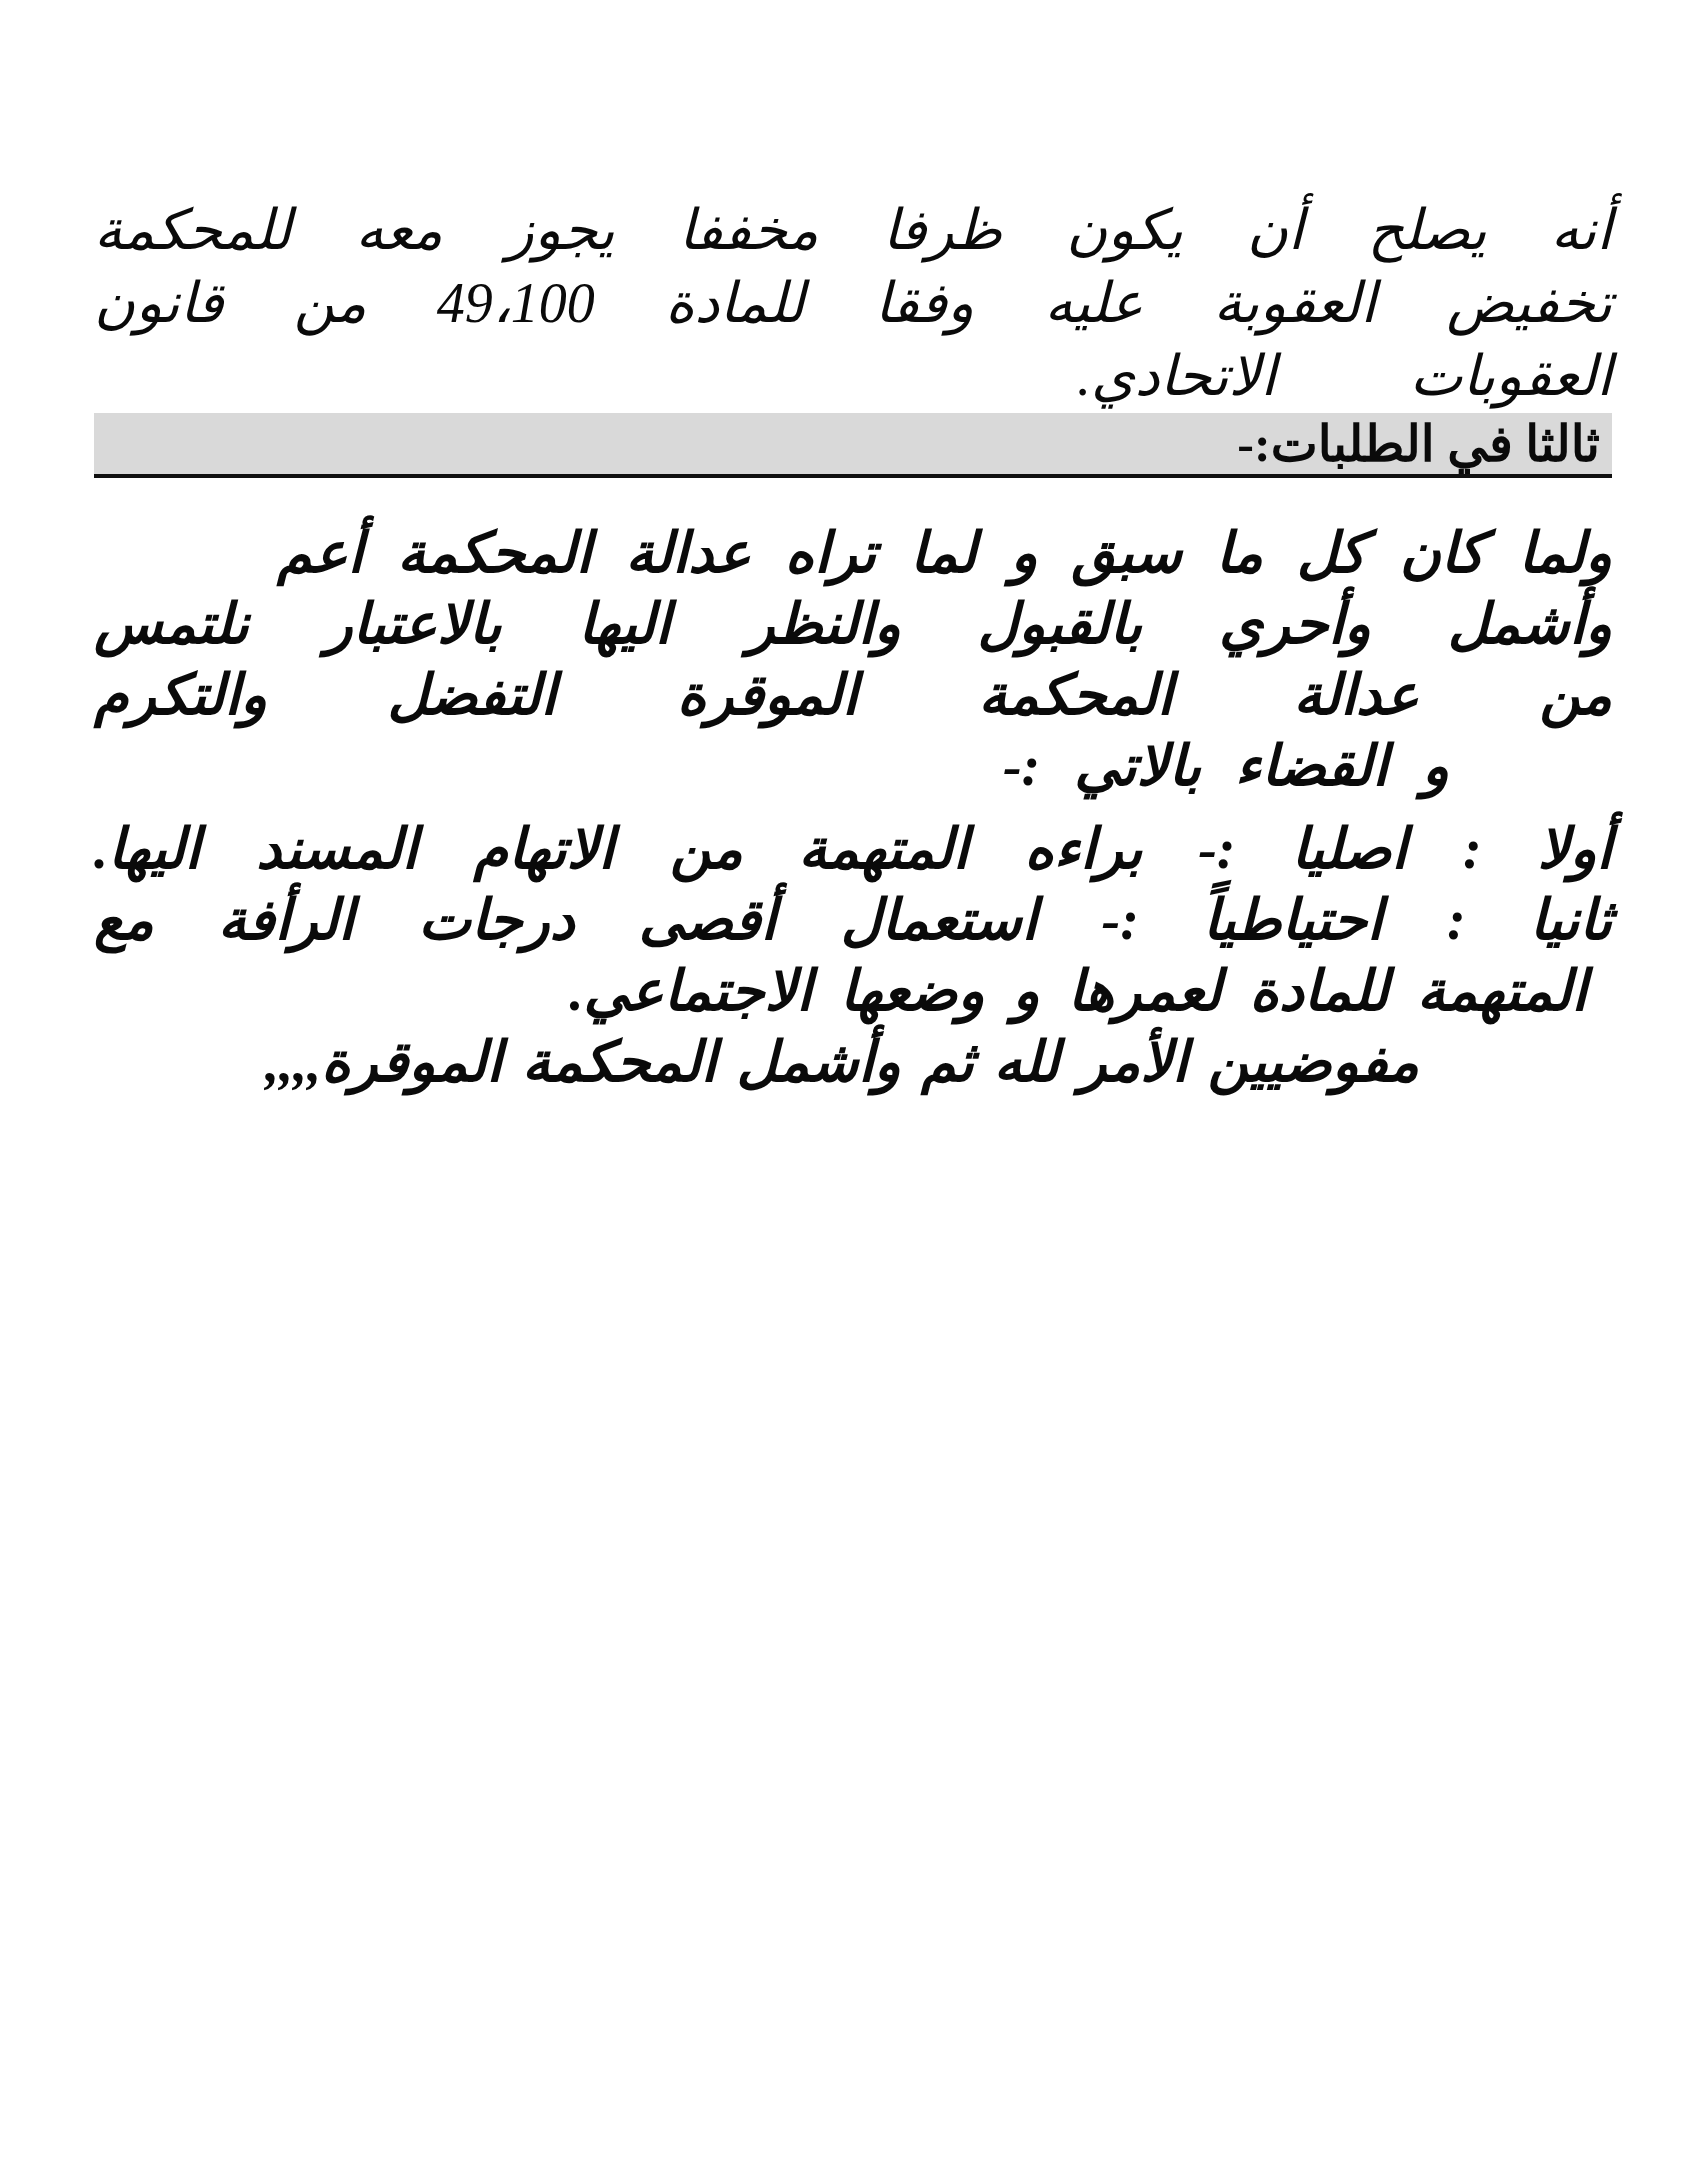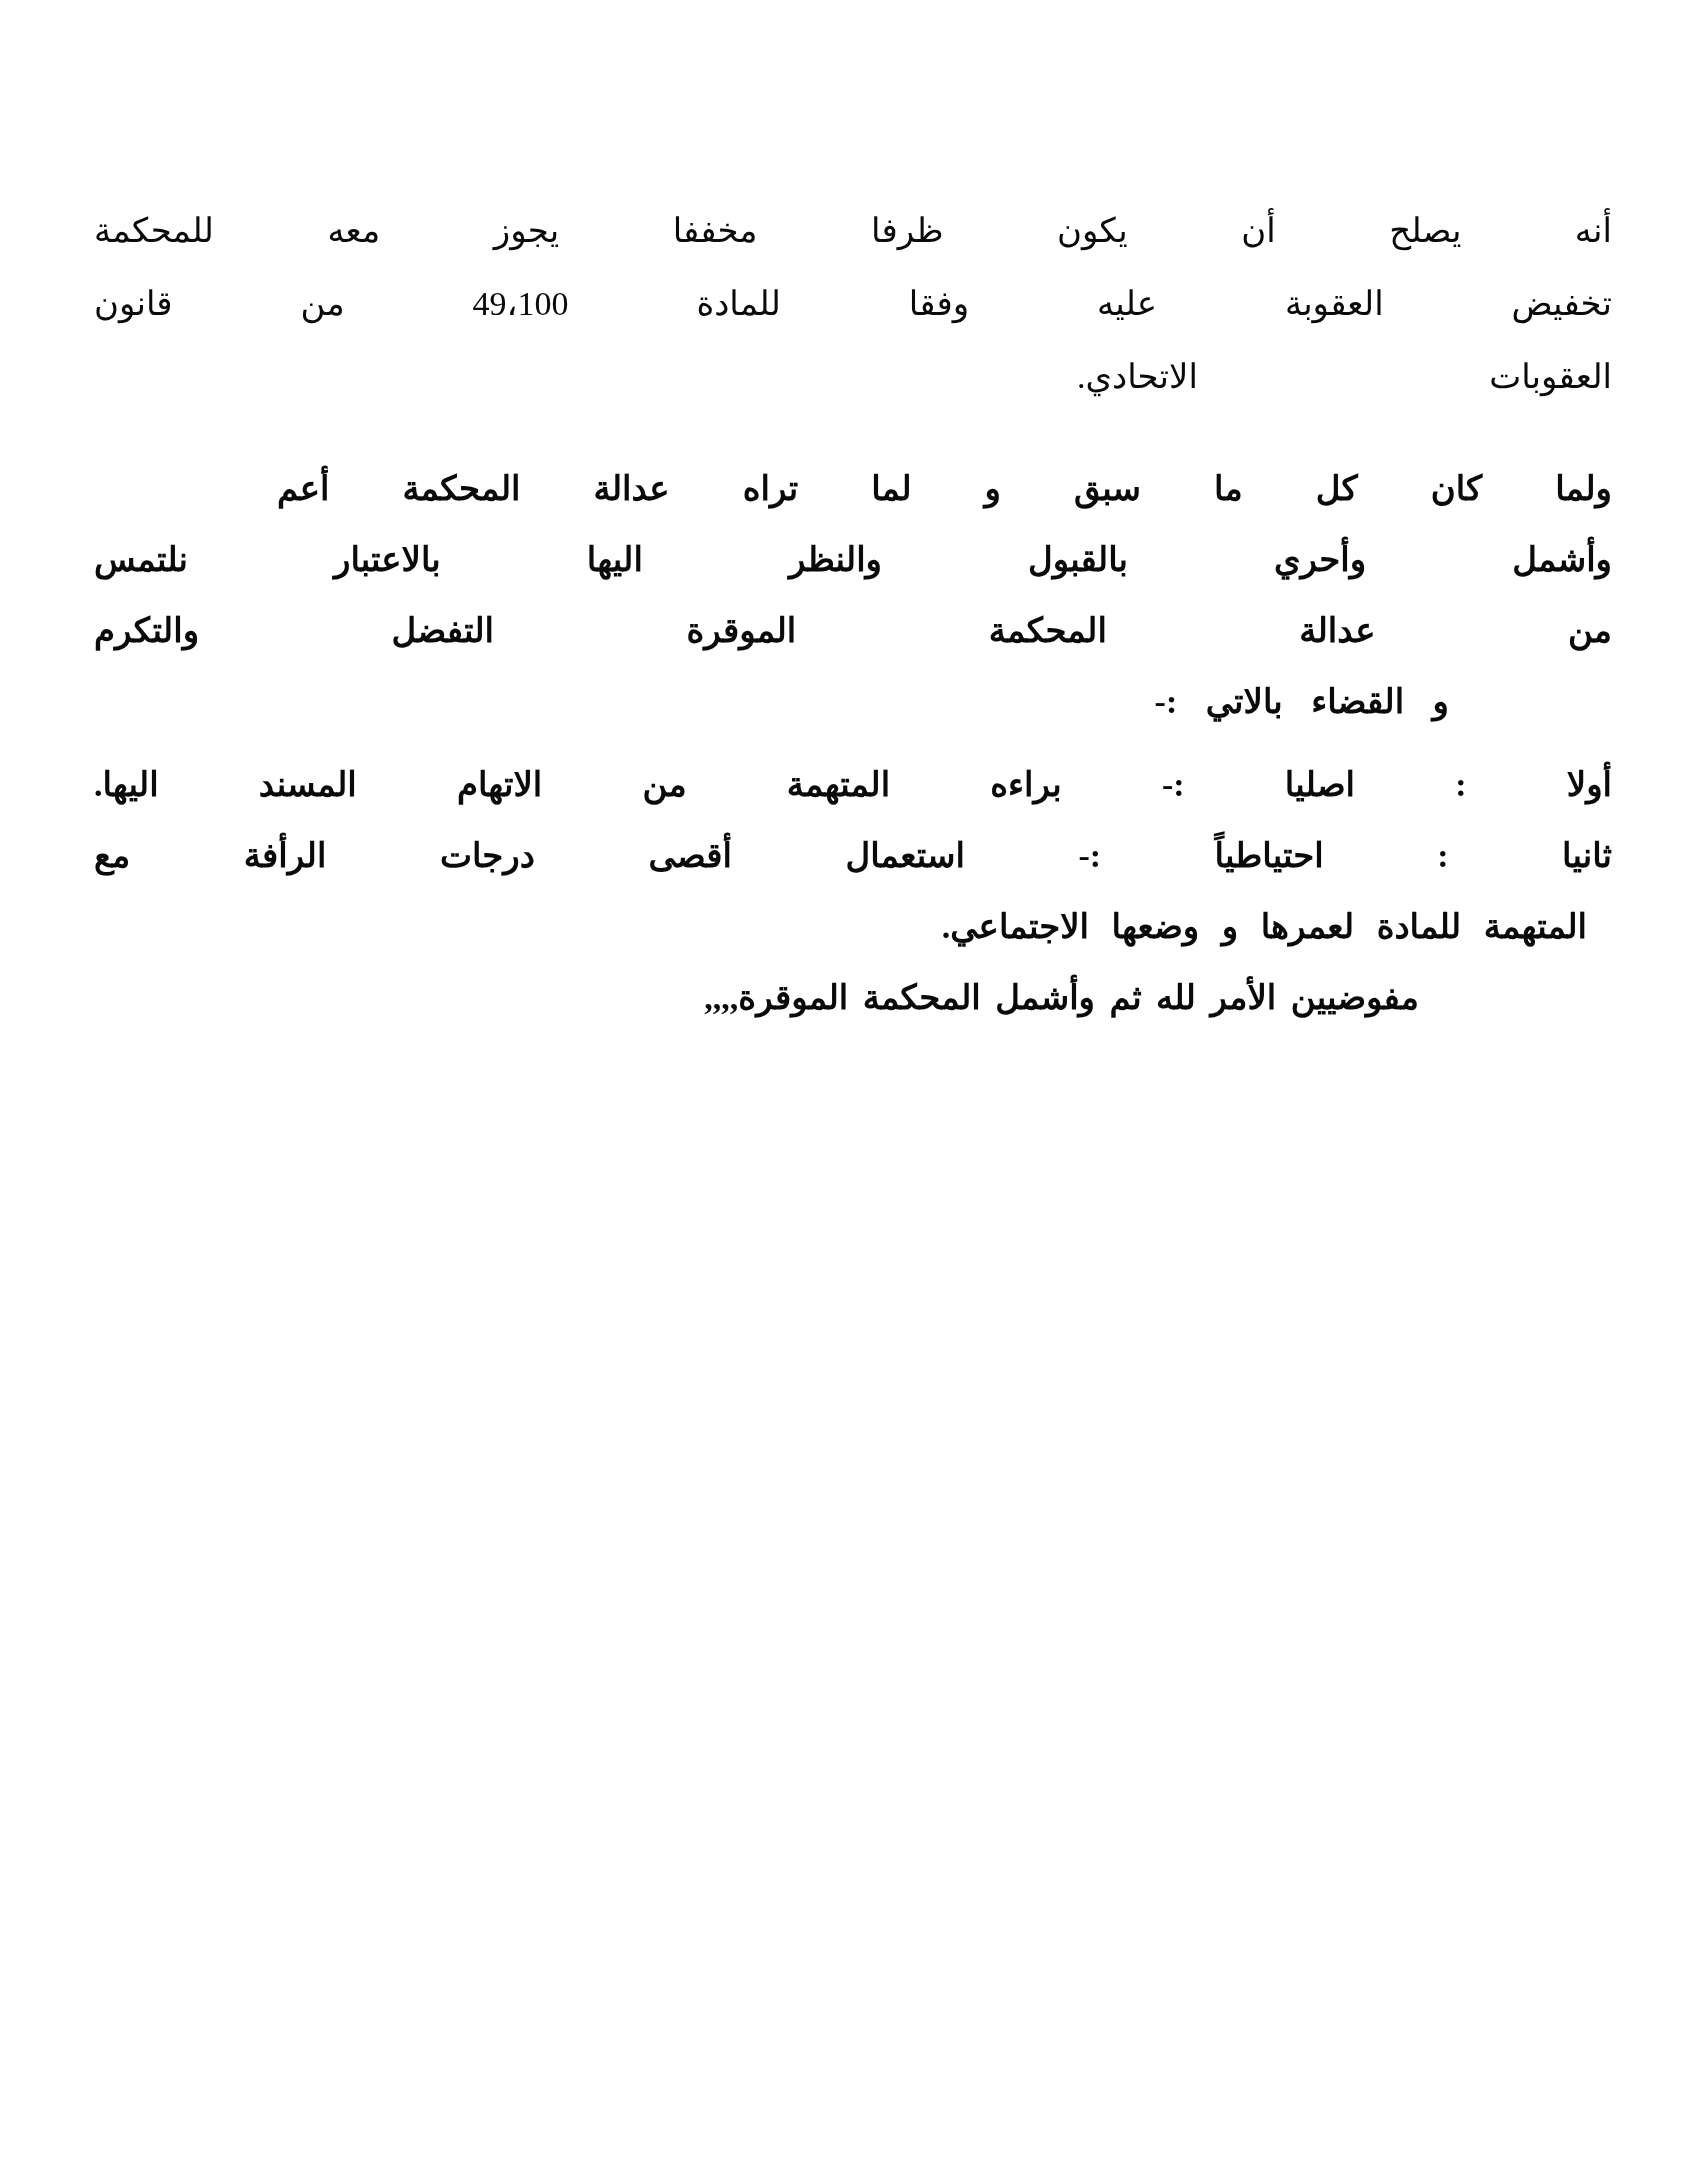--- a/index.html
+++ b/index.html
@@ -18,22 +18,23 @@
     position: relative;
     box-sizing: border-box;
     width: 1683px;
     height: 2178px;
     direction: rtl;
     padding: 194px 71px 0 94px;
     background: #ffffff;
   }
   .para { margin: 0; }
   .line {
-    font-size: 34px;
+    font-size: 56px;
     line-height: 73px;
+    font-style: italic;
   }
   .bold .line { font-weight: 700; line-height: 71px; }
   
   .just {
     text-align: justify;
     text-align-last: justify;
   }
   
   .p1-last { text-align: right; }
   .p1-last .stretch {
@@ -93,20 +94,23 @@
 <div class="page">
 
   <section class="para p1">
     <div class="line just">أنه يصلح أن يكون ظرفا مخففا يجوز معه للمحكمة</div>
     <div class="line just">تخفيض العقوبة عليه وفقا للمادة 49،100 من قانون</div>
     <div class="line p1-last">
       <span class="stretch">العقوبات الاتحادي.</span>
     </div>
   </section>
 
+  <div class="heading-bar">
+    <span class="heading-text">ثالثا في الطلبات:-</span>
+  </div>
 
   <section class="para p2 bold">
     <div class="line just p2-l1">ولما كان كل ما سبق و لما تراه عدالة المحكمة أعم</div>
     <div class="line just">وأشمل وأحري بالقبول والنظر اليها بالاعتبار نلتمس</div>
     <div class="line just">من عدالة المحكمة الموقرة التفضل والتكرم</div>
     <div class="line p2-l4">و القضاء بالاتي :-</div>
   </section>
 
   <section class="para p3 bold">
     <div class="line just">أولا : اصليا :- براءه المتهمة من الاتهام المسند اليها.</div>

